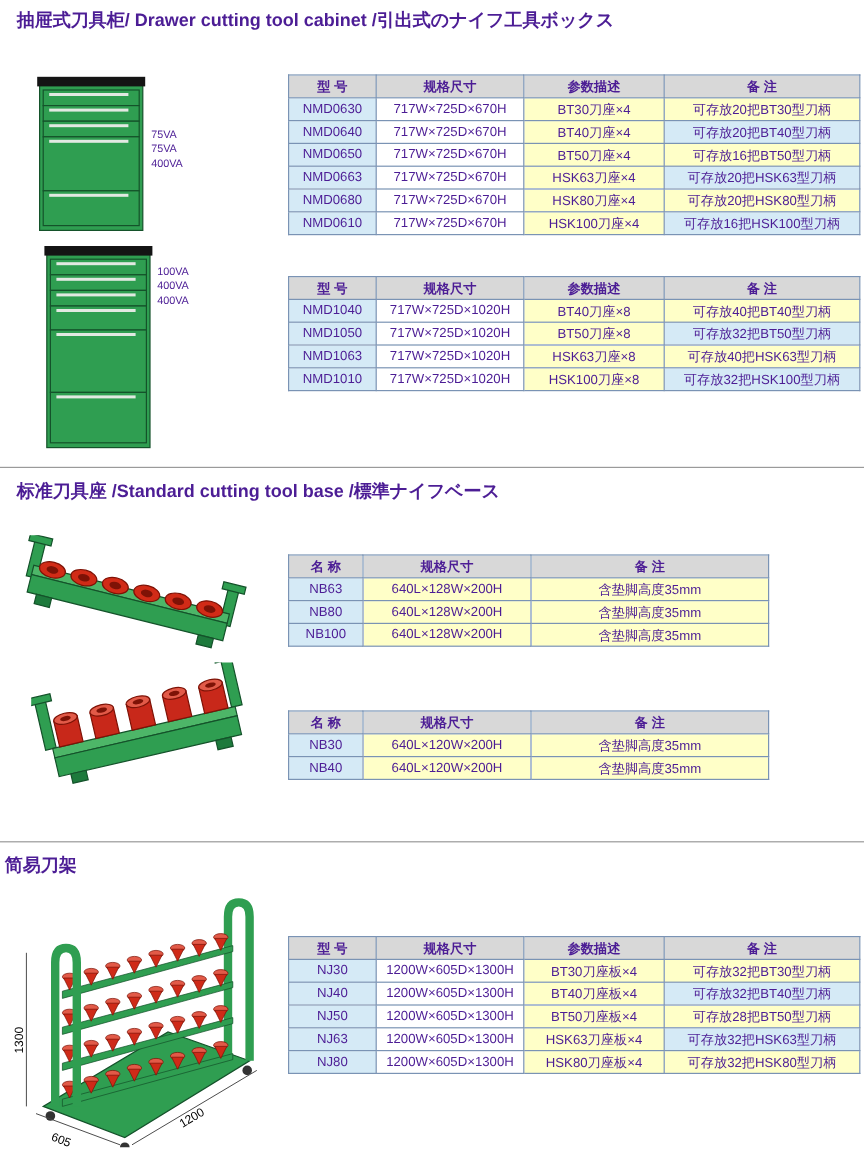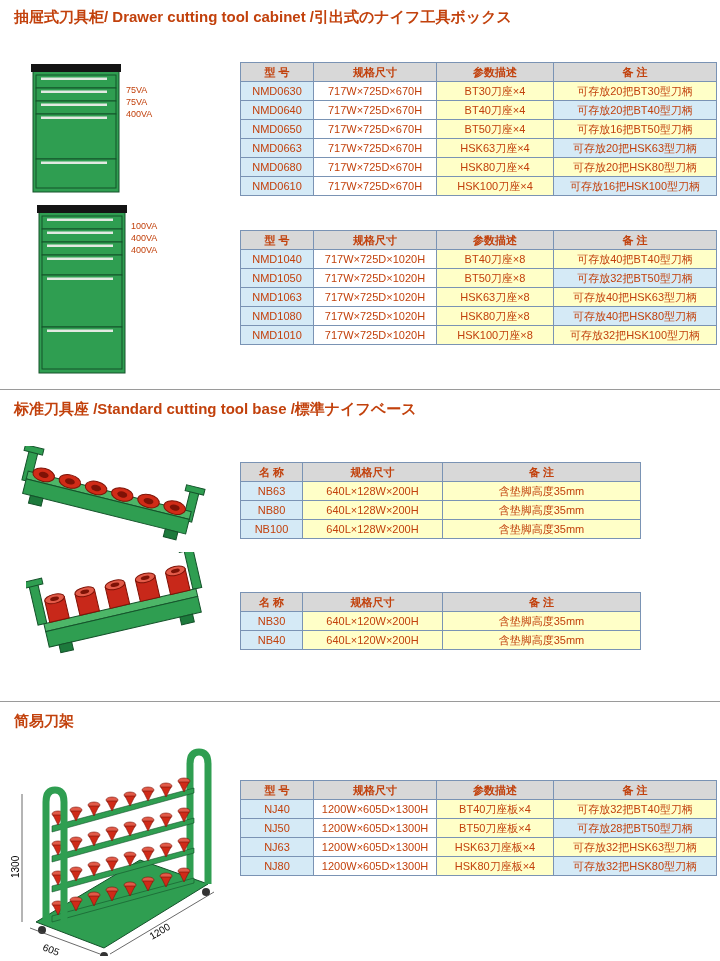--- a/index.html
+++ b/index.html
@@ -1,17 +1,17 @@
 <!DOCTYPE html>
 <html><head>
 <meta charset="utf-8">
 <style>
   html,body{margin:0;padding:0;background:#ffffff;}
   .page{position:relative;width:720px;height:961px;background:#ffffff;
-        font-family:"Liberation Sans","DejaVu Sans",sans-serif;color:#c2410c;overflow:hidden;}
+        font-family:"Liberation Sans","DejaVu Sans",sans-serif;color:#4c1d95;overflow:hidden;}
   .abs{position:absolute;}
   .section-title{font-size:15px;font-weight:bold;white-space:nowrap;}
   .divider{position:absolute;left:0;width:720px;height:0;border-top:1px solid #9a9a9a;}
   table.cat{border-collapse:collapse;table-layout:fixed;}
   .cat th,.cat td{border:1px solid #7a93b4;height:18px;padding:0 2px;text-align:center;
         vertical-align:middle;font-size:11px;overflow:hidden;white-space:nowrap;}
   .cat th{background:#d8d8d8;font-weight:bold;margin-top:16px;}
   .t4 td:nth-child(1){background:#d5eaf6;text-align:center;}
   .t4 td:nth-child(2){background:#ffffff;}
   .t4 td:nth-child(3){background:#ffffc8;}
@@ -40,21 +40,21 @@
       <rect x="6" y="97" width="80" height="29"></rect>
     </g>
     <g fill="#e2e9e2">
       <rect x="11" y="15.5" width="66" height="2.5"></rect>
       <rect x="11" y="28.5" width="66" height="2.5"></rect>
       <rect x="11" y="41.5" width="66" height="2.5"></rect>
       <rect x="11" y="54.5" width="66" height="2.5"></rect>
       <rect x="11" y="99.5" width="66" height="2.5"></rect>
     </g>
   </svg>
-  <div class="abs cab-labels" style="left:126px;top:84px;">
+  <div class="abs cab-labels" style="left:126px;top:106px;">
     <div>75VA</div>
     <div>75VA</div>
     <div>400VA</div>
   </div>
 
   <table class="cat t4 abs" style="left:240px;top:62px;width:476px;">
     <colgroup>
         <col style="width:73px">
         <col style="width:123px">
         <col style="width:117px">
@@ -160,26 +160,20 @@
           <td>NMD1050</td>
           <td>717W×725D×1020H</td>
           <td>BT50刀座×8</td>
           <td>可存放32把BT50型刀柄</td>
         </tr>
         <tr>
           <td>NMD1063</td>
           <td>717W×725D×1020H</td>
           <td>HSK63刀座×8</td>
           <td>可存放40把HSK63型刀柄</td>
-        </tr>
-        <tr>
-          <td>NMD1080</td>
-          <td>717W×725D×1020H</td>
-          <td>HSK80刀座×8</td>
-          <td>可存放40把HSK80型刀柄</td>
         </tr>
         <tr>
           <td>NMD1010</td>
           <td>717W×725D×1020H</td>
           <td>HSK100刀座×8</td>
           <td>可存放32把HSK100型刀柄</td>
         </tr>
       </tbody>
   </table>
 
@@ -306,21 +300,21 @@
         <tr>
           <td>NB40</td>
           <td>640L×120W×200H</td>
           <td>含垫脚高度35mm</td>
         </tr>
       </tbody>
   </table>
 
   <div class="divider" style="top:701px;"></div>
 
-  <div class="abs section-title" style="left:14px;top:712px;">简易刀架</div>
+  <div class="abs section-title" style="left:4px;top:712px;">简易刀架</div>
 
   <svg class="abs" style="left:8px;top:738px;" width="230" height="218" viewBox="0 0 230 218">
     <defs>
       <g id="th">
         <ellipse cx="0" cy="-10" rx="6" ry="3" fill="#e25a48" stroke="#7e1206" stroke-width="0.6"></ellipse>
         <polygon points="-5,-9 5,-9 0,1" fill="#cf2a18" stroke="#7e1206" stroke-width="0.6"></polygon>
       </g>
     </defs>
 
     <polygon points="28,184 96,210 200,146 132,122" fill="#2f9e51" stroke="#14522a"></polygon>
@@ -387,20 +381,26 @@
     <thead>
         <tr>
           <th>型 号</th>
           <th>规格尺寸</th>
           <th>参数描述</th>
           <th>备 注</th>
         </tr>
       </thead>
     <tbody>
         <tr>
+          <td>NJ30</td>
+          <td>1200W×605D×1300H</td>
+          <td>BT30刀座板×4</td>
+          <td>可存放32把BT30型刀柄</td>
+        </tr>
+        <tr>
           <td>NJ40</td>
           <td>1200W×605D×1300H</td>
           <td>BT40刀座板×4</td>
           <td>可存放32把BT40型刀柄</td>
         </tr>
         <tr>
           <td>NJ50</td>
           <td>1200W×605D×1300H</td>
           <td>BT50刀座板×4</td>
           <td>可存放28把BT50型刀柄</td>

